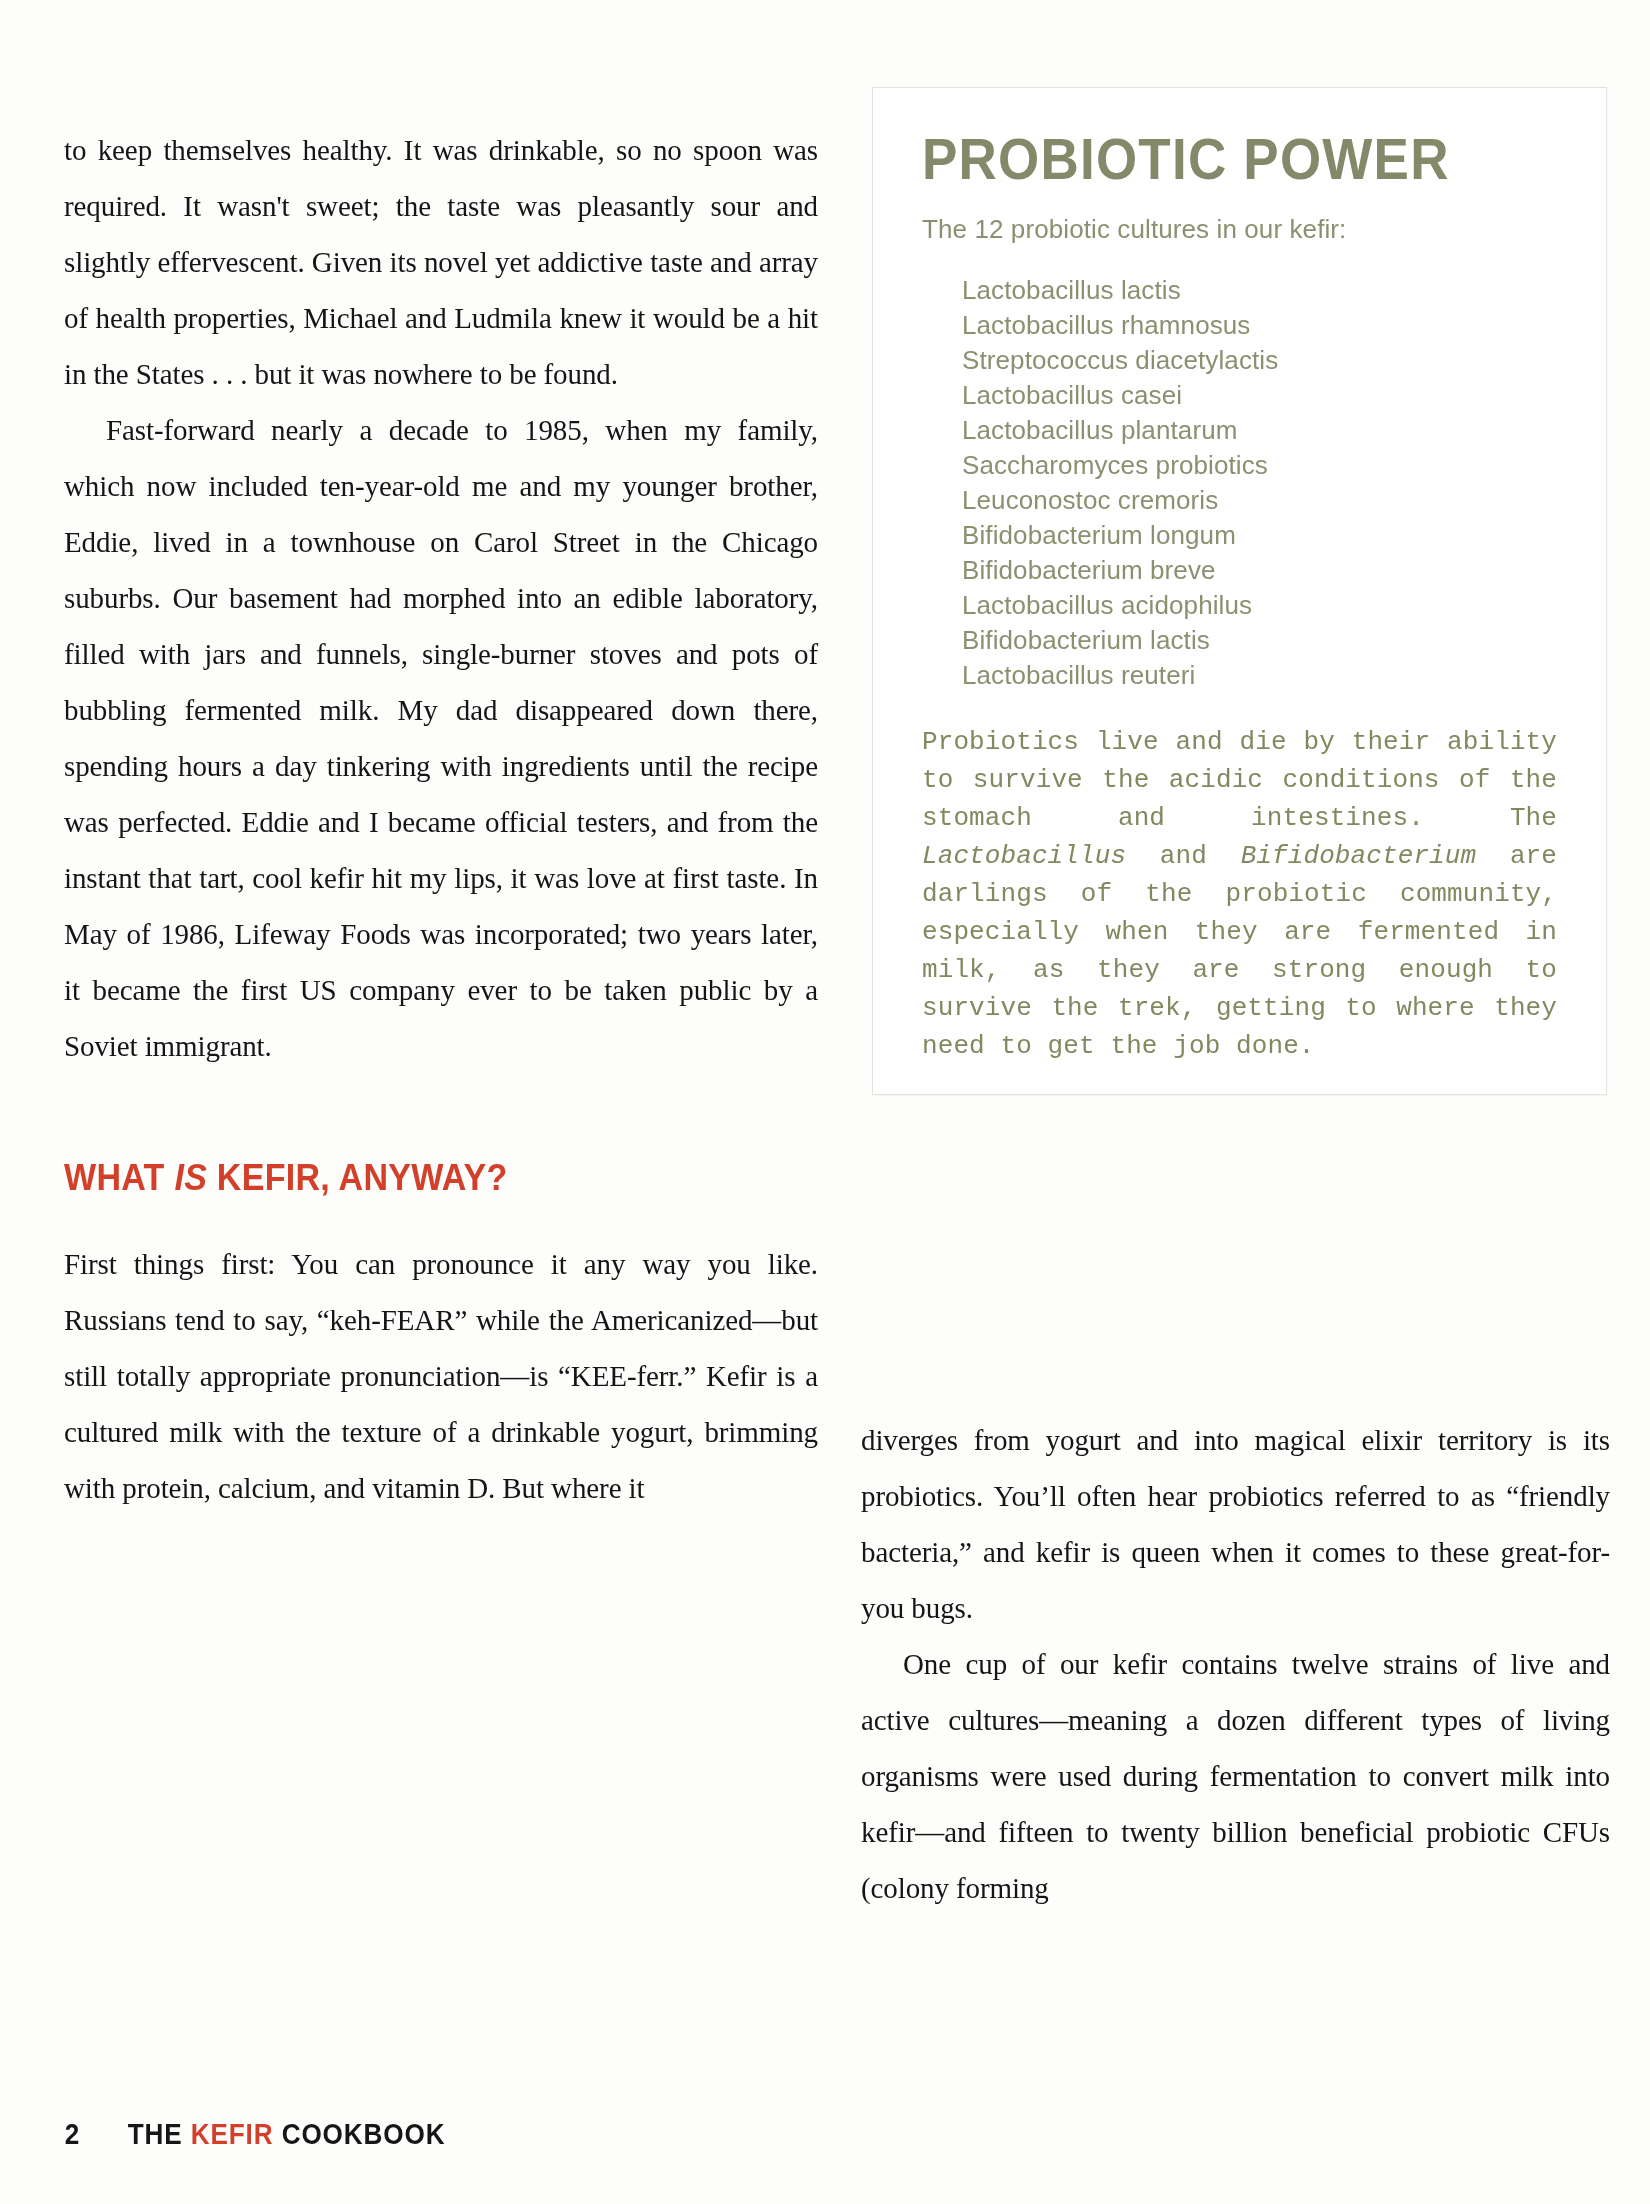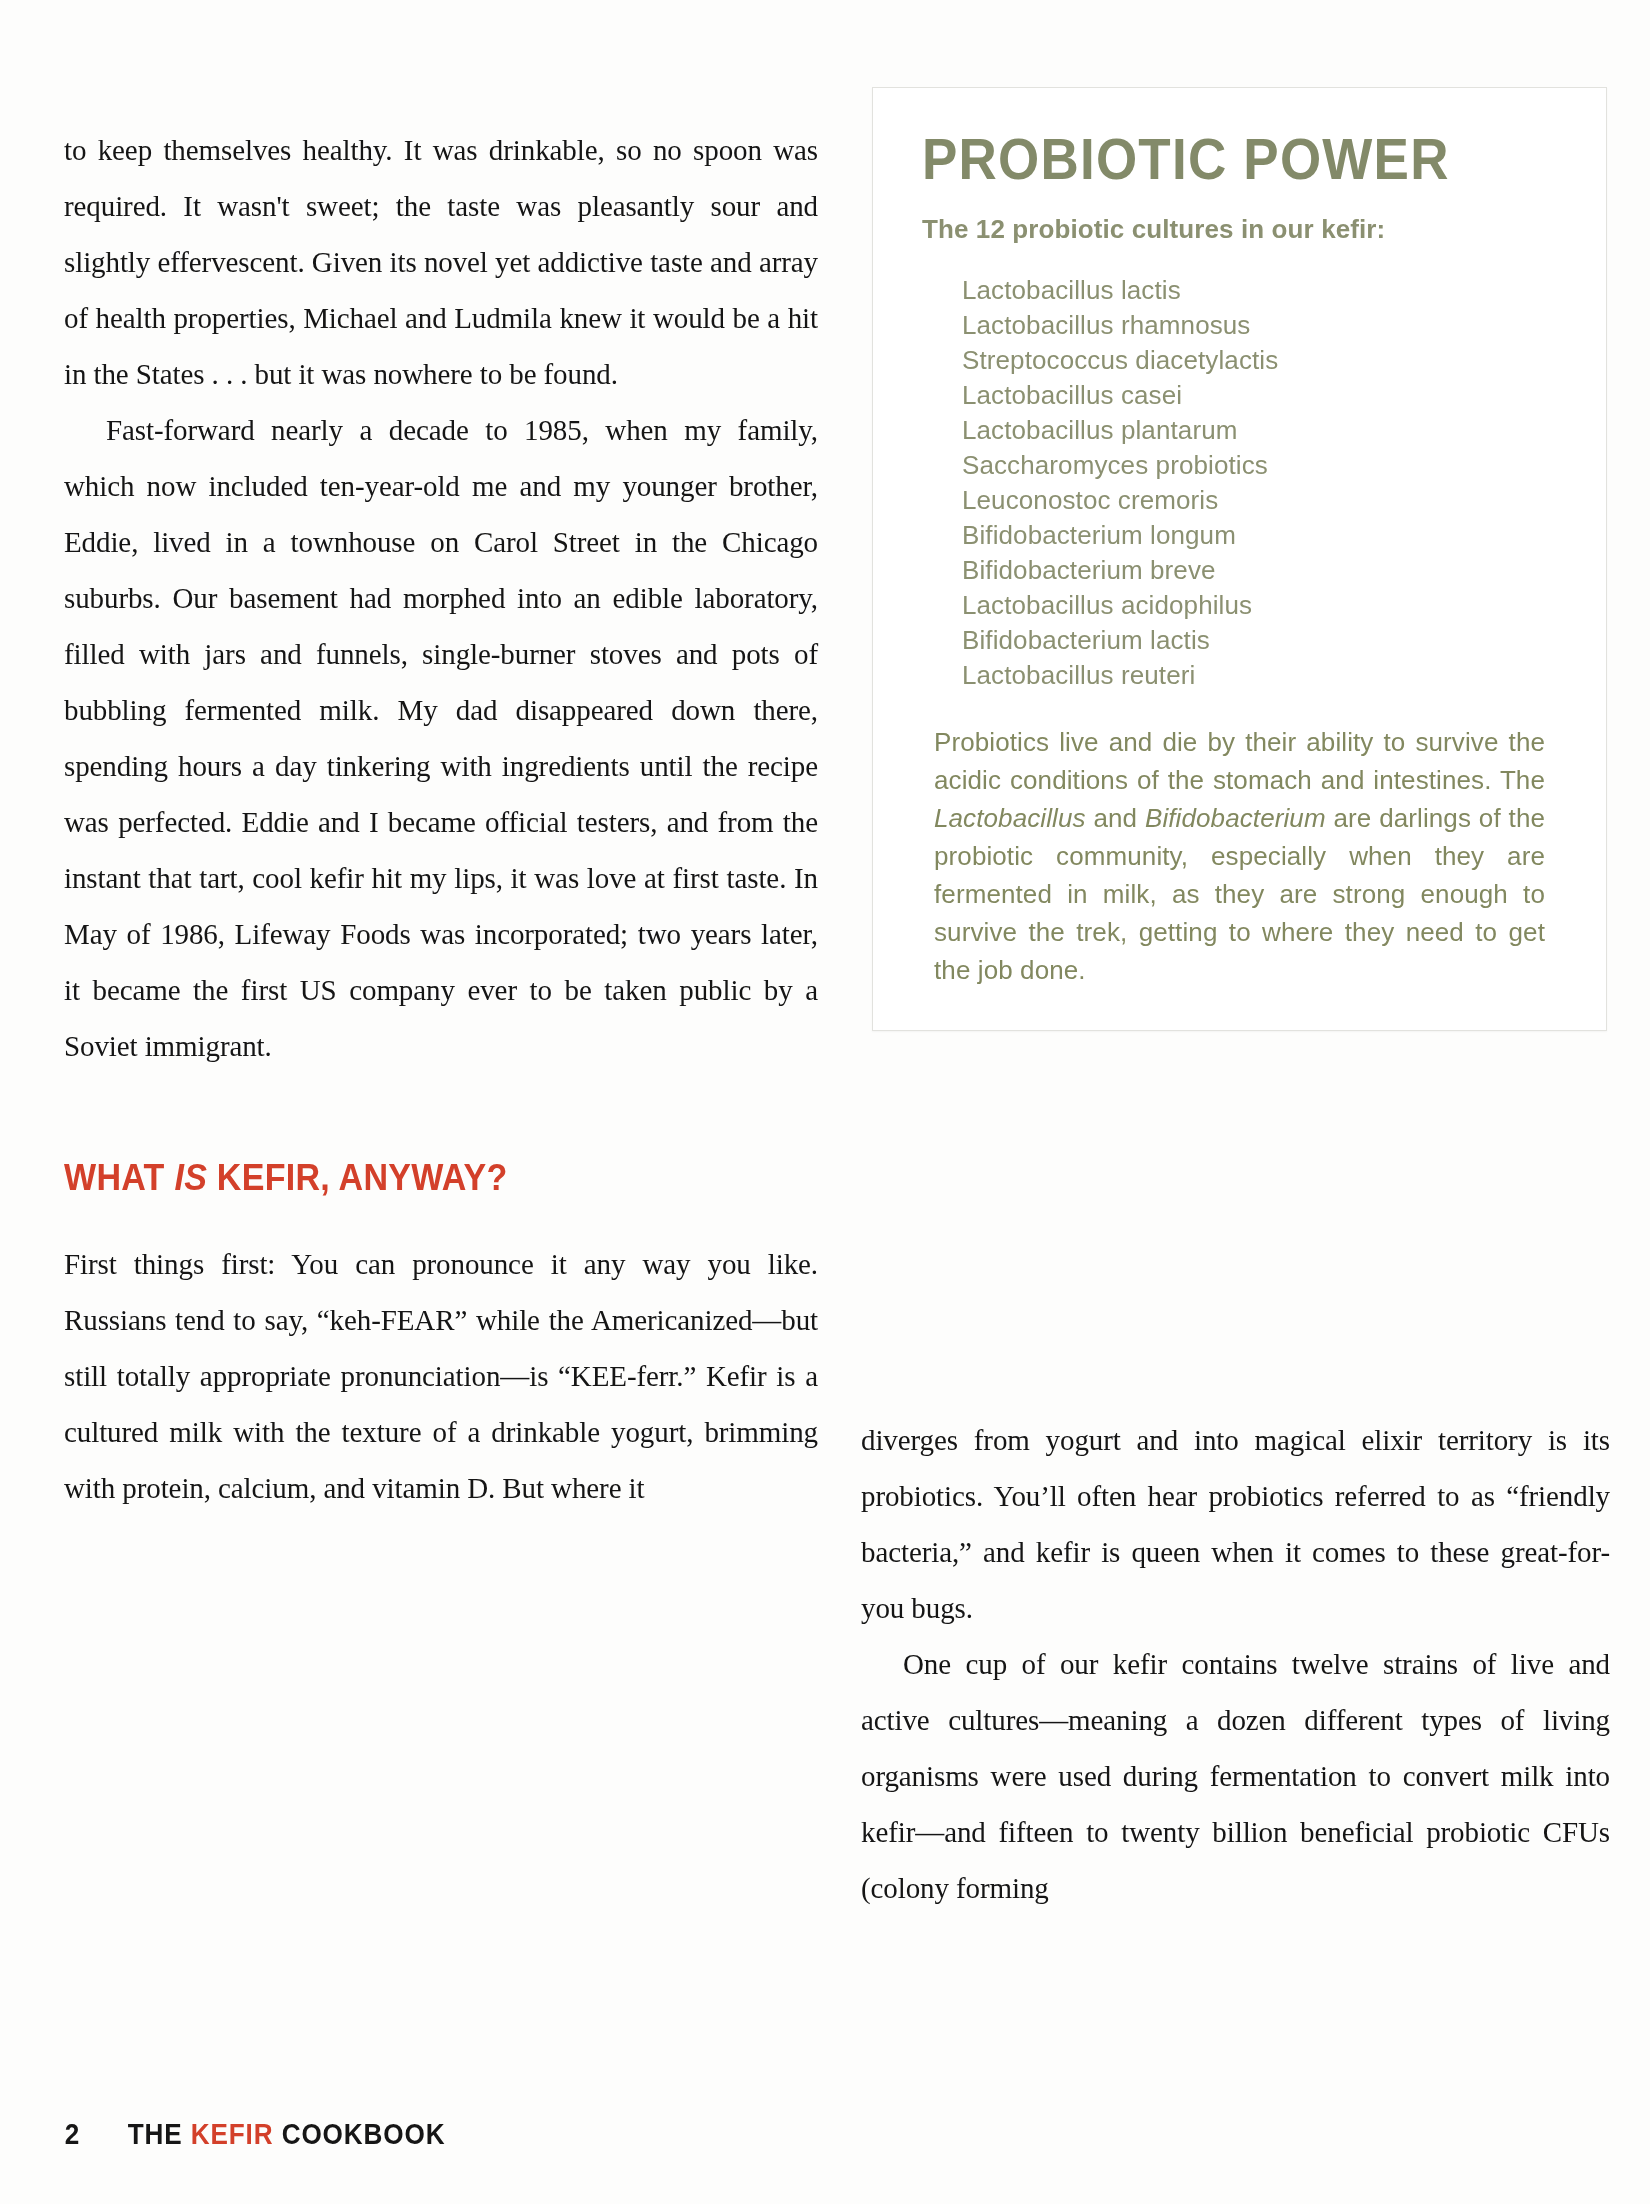--- a/index.html
+++ b/index.html
@@ -96,41 +96,40 @@
     transform-origin: left center;
     white-space: nowrap;
   }
   .sidebar-subtitle {
     font-family: "Liberation Sans", "DejaVu Sans", sans-serif;
     font-size: 26px;
     line-height: 35px;
     color: #8b9071;
     margin: 0 0 26px 0;
     letter-spacing: 0.1px;
-    font-weight: bold;
   }
   .culture-list {
     list-style: none;
     margin: 0 0 29.5px 0;
     padding: 0 0 0 40px;
   }
   .culture-list li {
     font-family: "Liberation Sans", "DejaVu Sans", sans-serif;
     font-size: 26px;
     line-height: 35px;
     color: #8b9071;
     letter-spacing: 0.1px;
     white-space: nowrap;
   }
   .sidebar-note {
-    font-family: Liberation Sans, sans-serif;
+    font-family: Liberation Mono, monospace;
     font-size: 26px;
     line-height: 38px;
     color: #82885f;
-    margin: 12px;
+    margin: 0;
     text-align: justify;
     text-justify: inter-word;
     letter-spacing: 0.1px;
   }
   .sidebar-note i { font-style: italic; }
 
   
   .footer {
     position: absolute;
     left: 64px;

